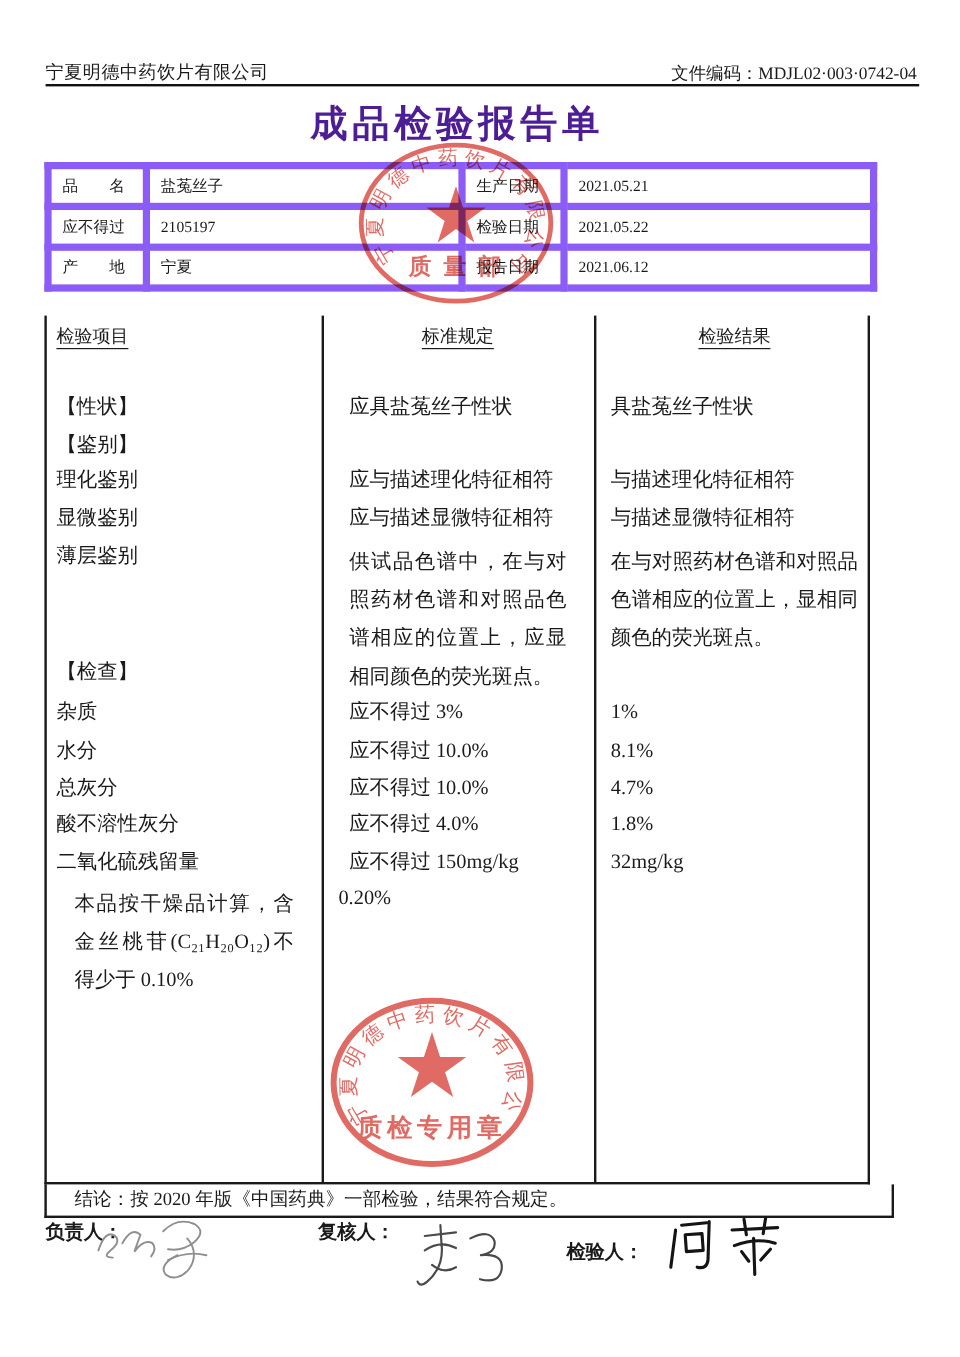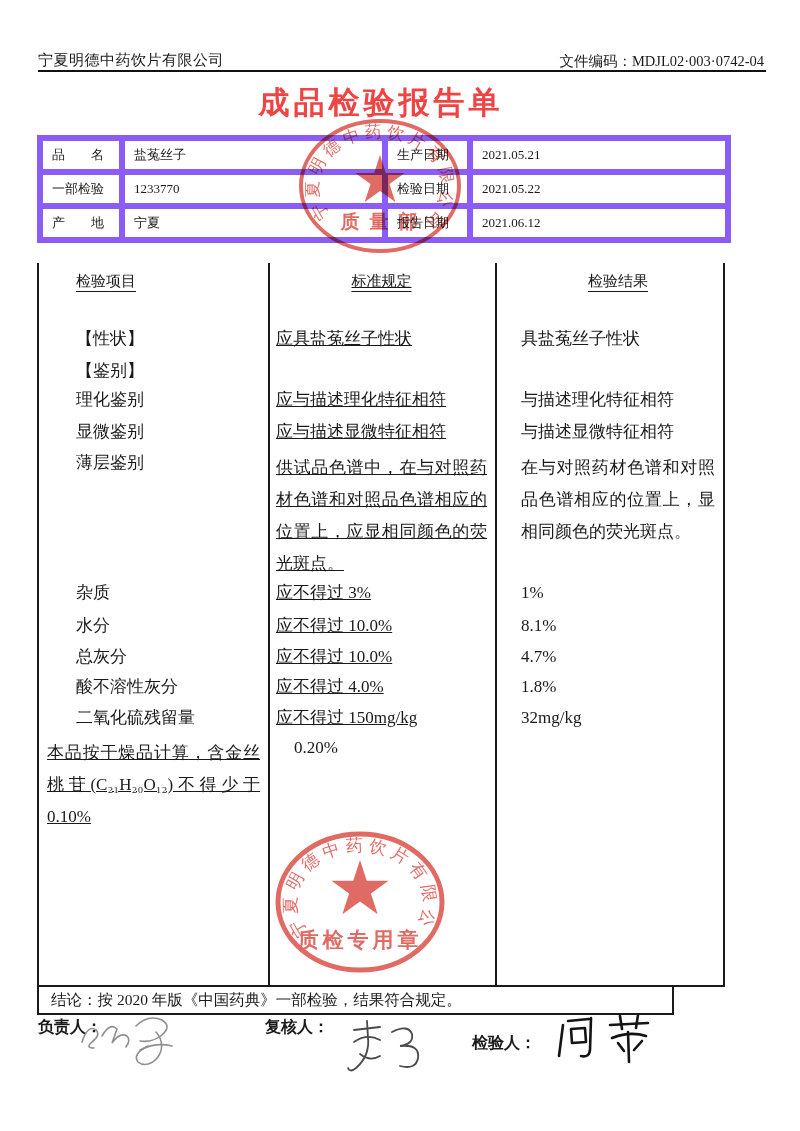--- a/index.html
+++ b/index.html
@@ -6,42 +6,42 @@
   body{
     width:800px;height:1131px;background:#ffffff;position:relative;overflow:hidden;
     font-family:"Liberation Serif","DejaVu Serif",serif;color:#1a1a1a;
   }
   .abs{position:absolute;}
   
   .hdr-company{left:38px;top:51px;font-size:15px;letter-spacing:.5px;}
   .hdr-code{right:36px;top:52px;font-size:14.5px;}
   .hdr-rule{left:38px;top:70px;width:728px;height:2px;background:#111;}
   .doc-title{left:37px;top:82px;width:688px;text-align:center;font-size:31px;font-weight:bold;
-    letter-spacing:4px;font-family:"Liberation Sans","DejaVu Sans",sans-serif;color:#ef4444;}
+    letter-spacing:4px;font-family:"Liberation Sans","DejaVu Sans",sans-serif;color:#4c1d95;}
   
   table.info{position:absolute;left:37px;top:135px;width:688px;border-collapse:collapse;table-layout:fixed;}
   table.info td{border:6px solid #8b5cf6;height:28px;padding:0 0 0 9px;font-size:13px;vertical-align:middle;}
   
   .main-table{left:37px;top:263px;width:688px;height:724px;box-sizing:border-box;
     border:2px solid #1a1a1a;border-top:none;}
   .vline{position:absolute;top:0;bottom:0;width:2px;background:#1a1a1a;}
   .vl1{left:229px;} .vl2{left:456px;}
   .trow{position:absolute;left:0;width:684px;display:grid;grid-template-columns:229px 227px 228px;
     font-size:17px;line-height:22px;}
-  .ci{padding-left:21px;margin-left:16px;}
-  .cs{padding:0 8px;text-decoration:underline;}
-  .cr{padding:0 8px 0 26px;}
+  .ci{padding-left:8px;}
+  .cs{padding:0 23px;}
+  .cr{padding:0 8px 0 14px;}
   .multiline .cs,.multiline .cr{line-height:32px;text-align:justify;}
   .thead .ci span,.thead .cs span,.thead .cr span{
     text-decoration:underline;text-underline-offset:5px;text-decoration-thickness:1px;}
   .thead .cs,.thead .cr{text-align:center;}
   .thead{font-size:15px;}
   
-  .conclusion{left:37px;top:987px;width:637px;height:28px;box-sizing:border-box;
-    border:2px solid #1a1a1a;border-top:none;padding-left:12px;font-size:15.5px;line-height:25px;}
+  .conclusion{left:37px;top:987px;width:708px;height:28px;box-sizing:border-box;
+    border:2px solid #1a1a1a;border-top:none;padding-left:23px;font-size:15.5px;line-height:25px;}
   .sig-label{top:1017px;font-size:16px;font-weight:bold;}
   .sig-resp{left:38px;} .sig-rev{left:265px;} .sig-insp{left:472px;margin-top:16px;}
   .sig-svg{position:absolute;}
   
   .stamp{position:absolute;mix-blend-mode:multiply;opacity:.8;}
   .stamp text{font-family:"Liberation Sans","DejaVu Sans",sans-serif;}
 </style>
 </head>
 <body>
 
@@ -58,22 +58,22 @@
       <col style="width:258px">
     </colgroup>
   <tbody>
       <tr>
     <td>品　　名</td>
     <td>盐菟丝子</td>
     <td>生产日期</td>
     <td>2021.05.21</td>
   </tr>
   <tr>
-    <td>一部检验</td>
-    <td>1233770</td>
+    <td>应不得过</td>
+    <td>2105197</td>
     <td>检验日期</td>
     <td>2021.05.22</td>
   </tr>
   <tr>
     <td>产　　地</td>
     <td>宁夏</td>
     <td>报告日期</td>
     <td>2021.06.12</td>
   </tr>
 </tbody>
@@ -106,20 +106,25 @@
   </div>
   <div class="trow" style="top:158px">
     <div class="ci">显微鉴别</div>
     <div class="cs">应与描述显微特征相符</div>
     <div class="cr">与描述显微特征相符</div>
   </div>
   <div class="trow multiline" style="top:189px">
     <div class="ci" style="line-height:22px">薄层鉴别</div>
     <div class="cs">供试品色谱中，在与对照药材色谱和对照品色谱相应的位置上，应显相同颜色的荧光斑点。</div>
     <div class="cr">在与对照药材色谱和对照品色谱相应的位置上，显相同颜色的荧光斑点。</div>
+  </div>
+  <div class="trow" style="top:286px">
+    <div class="ci">【检查】</div>
+    <div class="cs"></div>
+    <div class="cr"></div>
   </div>
   <div class="trow" style="top:319px">
     <div class="ci">杂质</div>
     <div class="cs">应不得过 3%</div>
     <div class="cr">1%</div>
   </div>
   <div class="trow" style="top:352px">
     <div class="ci">水分</div>
     <div class="cs">应不得过 10.0%</div>
     <div class="cr">8.1%</div>

